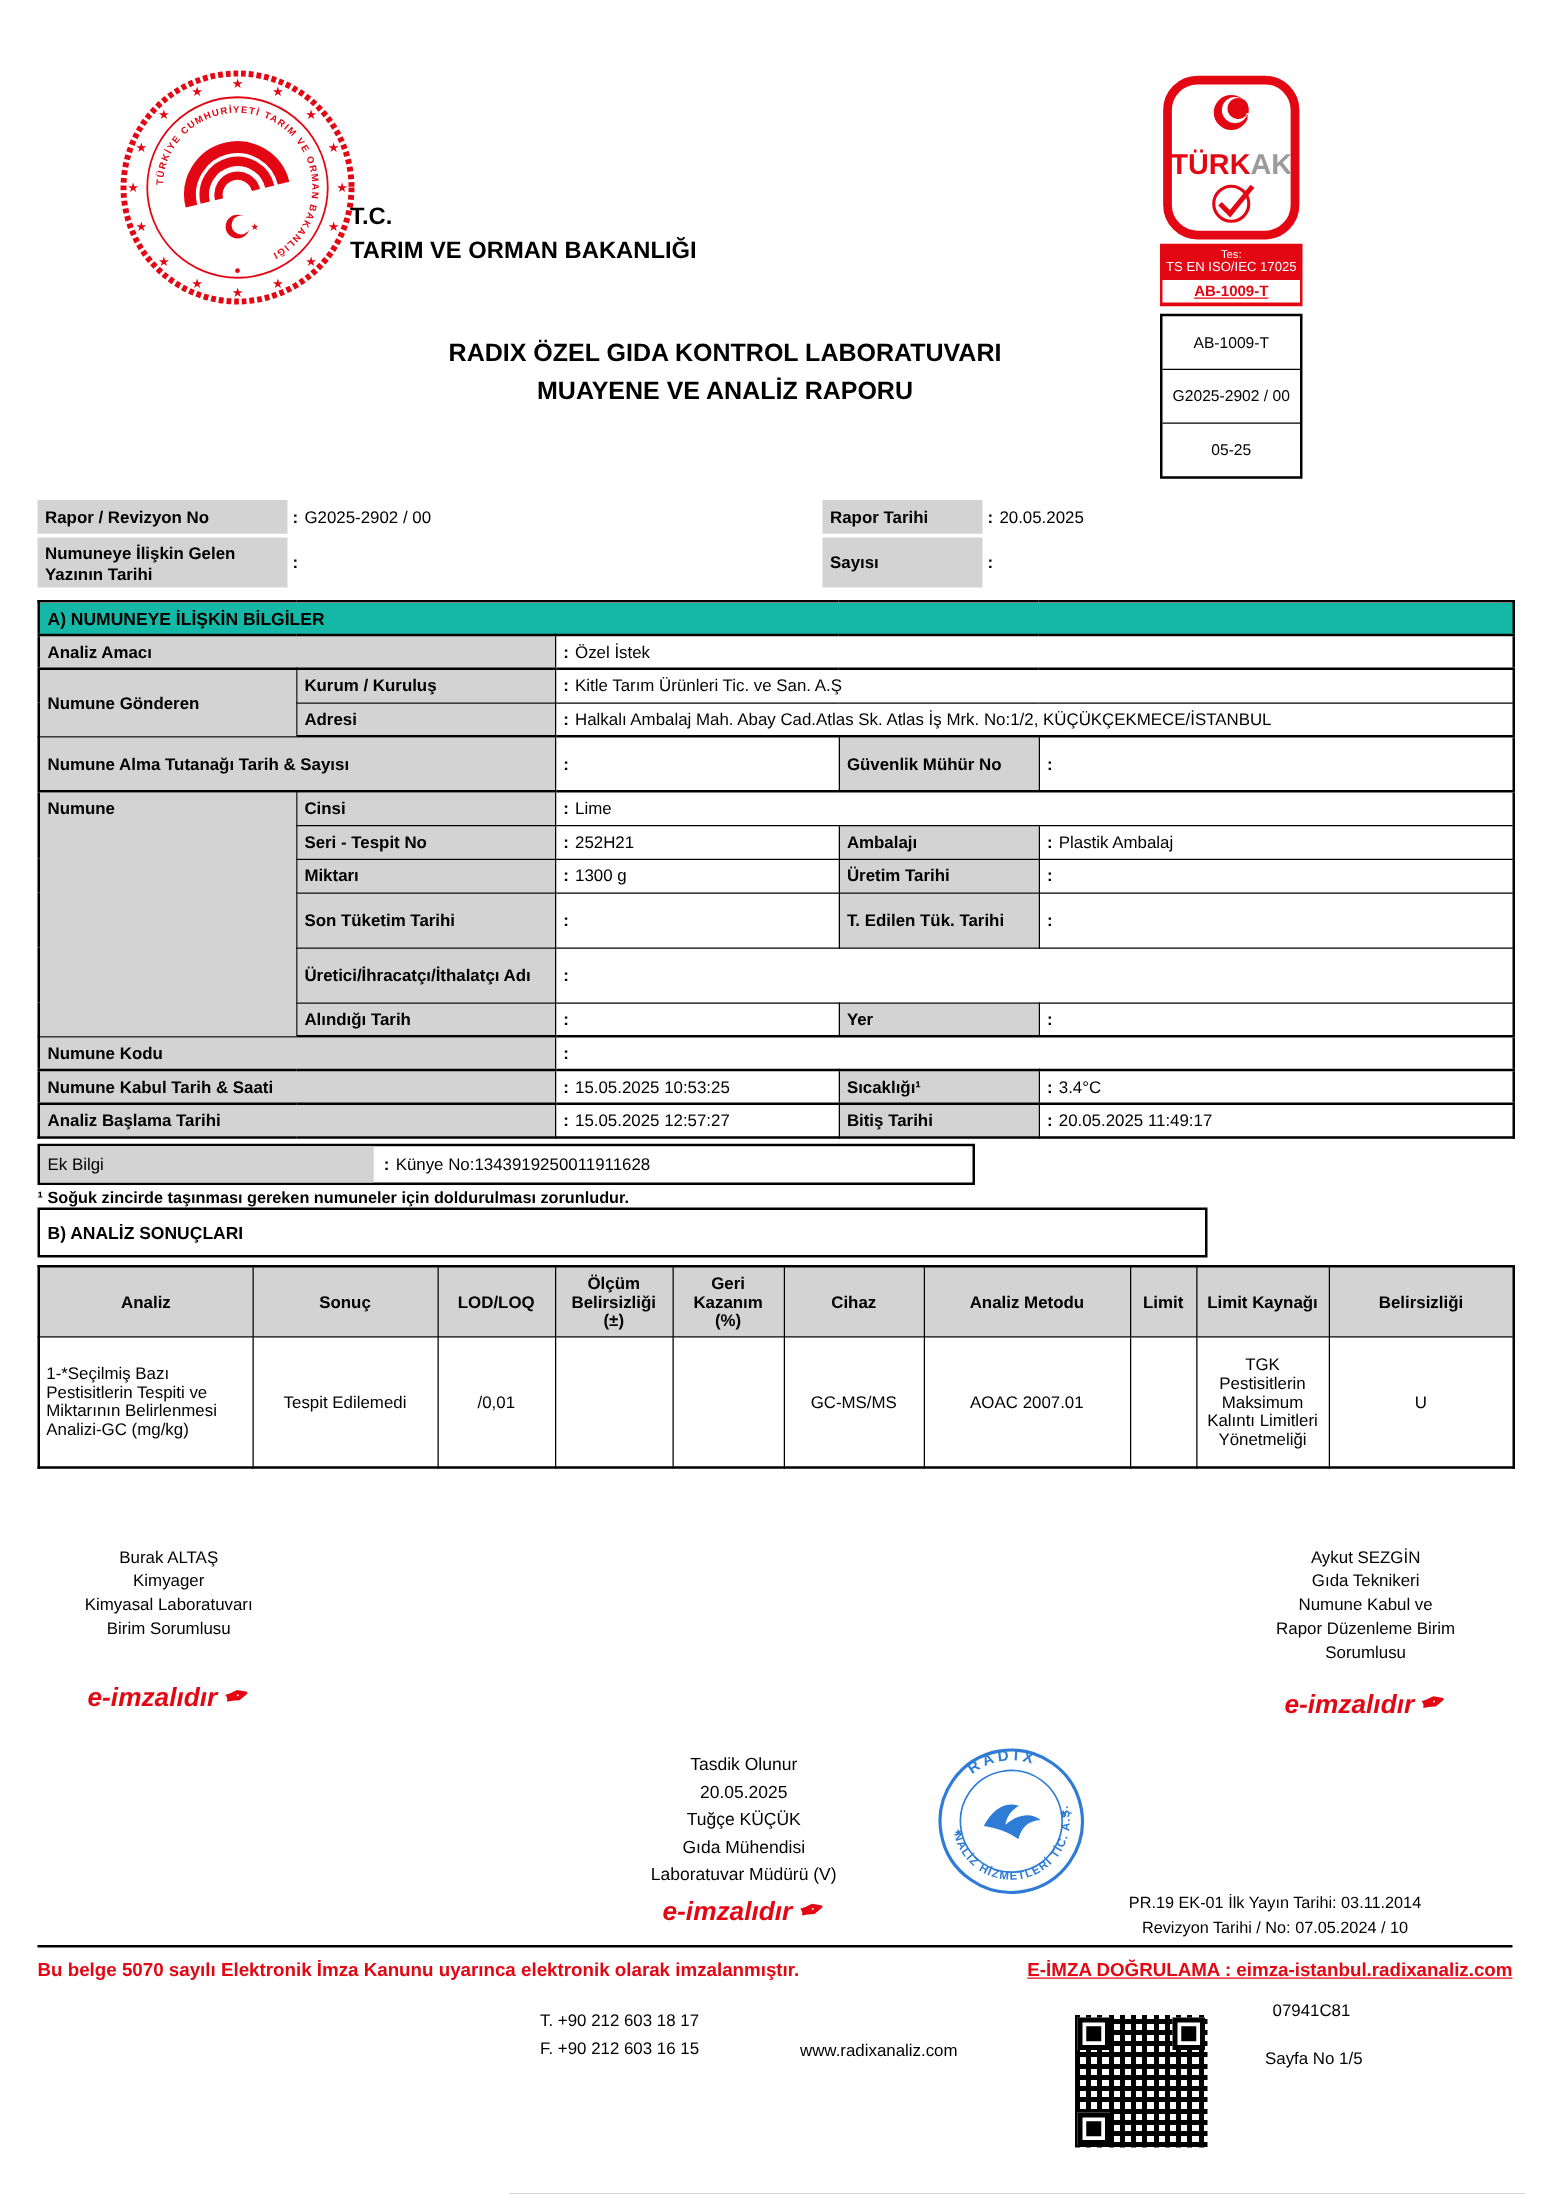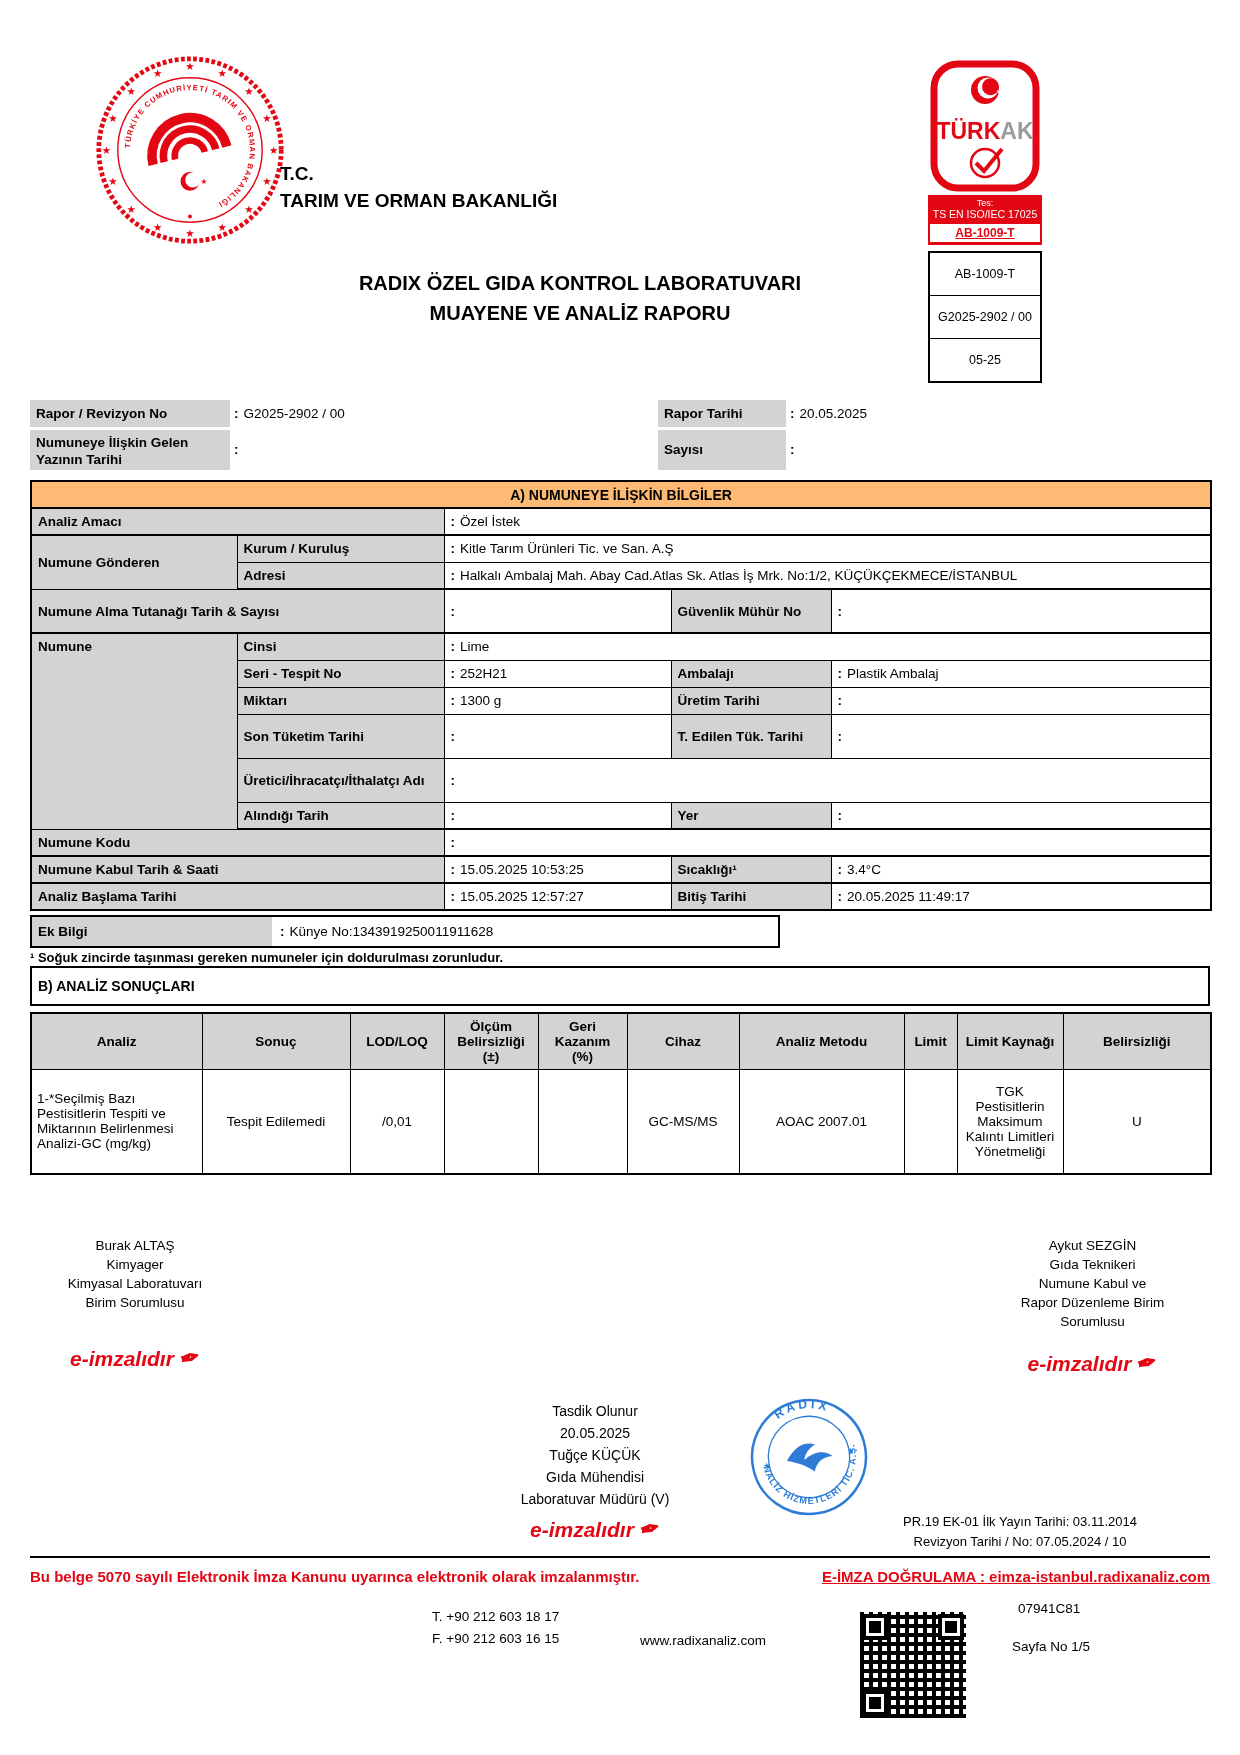--- a/index.html
+++ b/index.html
@@ -30,32 +30,32 @@
   .cln{font-weight:bold;margin-right:5px;}
 
   
   table.grid{border-collapse:collapse;table-layout:fixed;width:1180px;
              border:2px solid #000;font-size:13.5px;}
   table.grid td, table.grid th{border:1px solid #000;padding:2px 6px;vertical-align:middle;
              overflow:hidden;}
   table.grid .lbl{background:#d3d3d3;font-weight:bold;text-align:left;}
   table.grid .val{text-align:left;background:#fff;}
   tr.sep > td, tr.sep > th{border-bottom-width:2px;}
-  .a-title{background:#fdba74;font-size:14px;text-align:center;padding:4px 6px;}
+  .a-title{background:#14b8a6;font-size:14px;text-align:left;padding:4px 6px;}
   tr.h27{height:27px;} tr.h44{height:44px;}
 
   
   .ekbox{position:absolute;left:30px;top:915px;width:750px;height:33px;border:2px solid #000;
          display:flex;align-items:stretch;font-size:13.5px;box-sizing:border-box;}
-  .ek-lbl{width:240px;background:#d3d3d3;font-weight:bold;display:flex;align-items:center;
+  .ek-lbl{width:267px;background:#d3d3d3;font-weight:normal;display:flex;align-items:center;
           padding:0 6px;box-sizing:border-box;}
   .ek-val{display:flex;align-items:center;padding-left:8px;}
 
   
-  .b-titlebox{position:absolute;left:30px;top:966px;width:1180px;height:40px;
+  .b-titlebox{position:absolute;left:30px;top:966px;width:936px;height:40px;
               border:2px solid #000;display:flex;align-items:center;padding-left:6px;
               box-sizing:border-box;font-weight:bold;font-size:14px;}
   table.res{border-collapse:collapse;table-layout:fixed;width:1180px;border:2px solid #000;
             font-size:13.5px;}
   table.res th{background:#d3d3d3;font-weight:bold;border:1px solid #000;padding:2px 4px;
             text-align:center;vertical-align:middle;}
   table.res td{border:1px solid #000;padding:2px 5px;text-align:center;vertical-align:middle;}
   table.res thead tr{height:56px;}
   table.res tbody tr{height:105px;}
   table.res td.left{text-align:left;}

